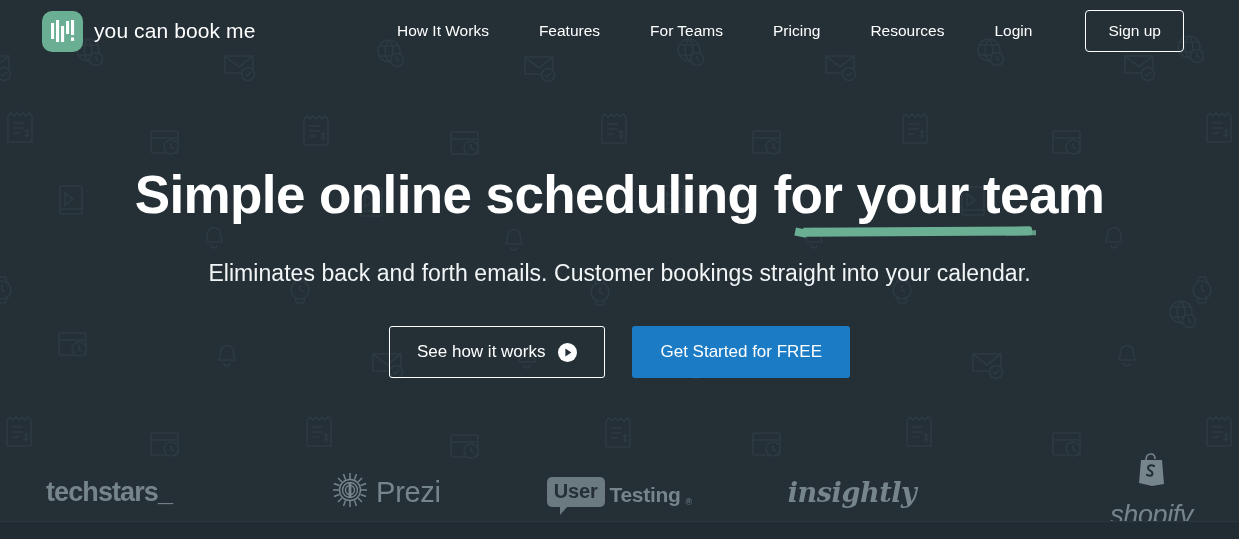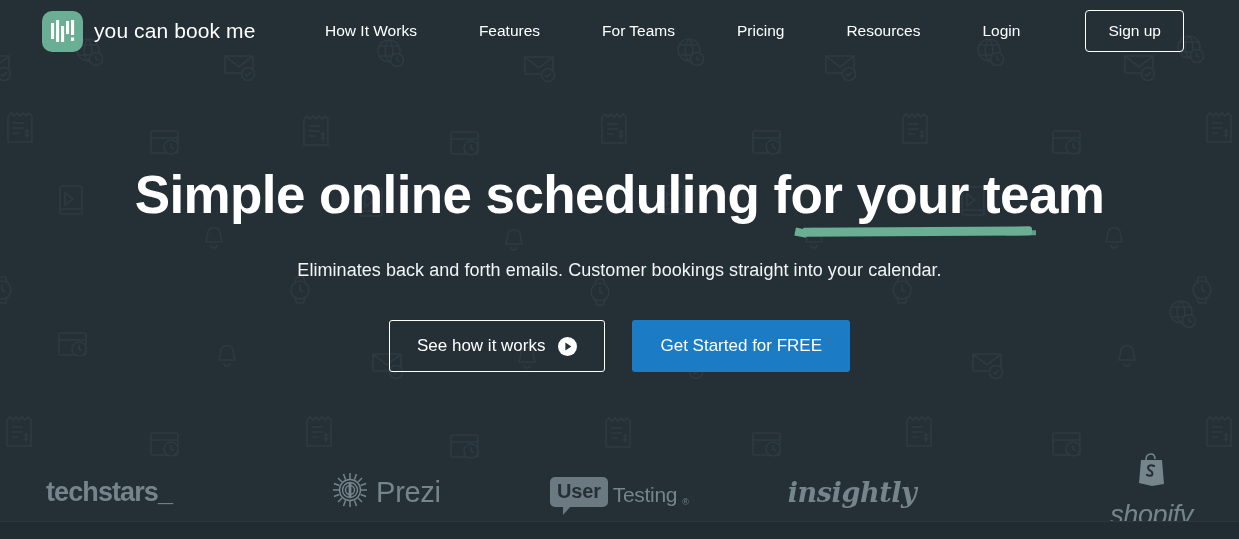--- a/index.html
+++ b/index.html
@@ -52,21 +52,21 @@
     color:#ffffff;
     letter-spacing:.1px;
     white-space:nowrap;
     font-weight:400;
   }
 
   nav.main-nav {
     margin-left:auto;
     display:flex;
     align-items:center;
-    gap:12px;
+    gap:0;
   }
   nav.main-nav a.nav-link {
     color:#ffffff;
     text-decoration:none;
     font-size:15.5px;
     padding:0 25px;
     white-space:nowrap;
   }
   .signup-btn {
     margin-left:28px;
@@ -119,21 +119,21 @@
     content:"";
     position:absolute;
     right:-4px; top:4px;
     width:30px; height:5px;
     background:#6aae93;
     opacity:.85;
   }
 
   p.hero-sub {
     margin-top:36px;
-    font-size:18px;
+    font-size:23px;
     color:#f2f5f6;
     font-weight:400;
     letter-spacing:.05px;
   }
 
   .cta-row {
     margin-top:39px;
     display:flex;
     justify-content:center;
     align-items:center;
@@ -211,21 +211,21 @@
     letter-spacing:-.2px;
   }
   .ut-badge:after {
     content:"";
     position:absolute;
     left:13px; bottom:-8px;
     border-left:8px solid #6b7980;
     border-bottom:9px solid transparent;
   }
   .ut-word {
-    font-size:21px; font-weight:400; color:#76848c; padding-top:3px;
+    font-size:21px; font-weight:700; color:#76848c; padding-top:3px;
     letter-spacing:-.3px;
   }
   .ut-tm { font-size:9px; color:#76848c; padding-top:4px; }
   .logo-insightly {
     font-size:27px;
     font-style:italic;
     font-weight:700;
     color:#76848c;
     letter-spacing:-.4px;
     font-family:"DejaVu Serif", serif;

